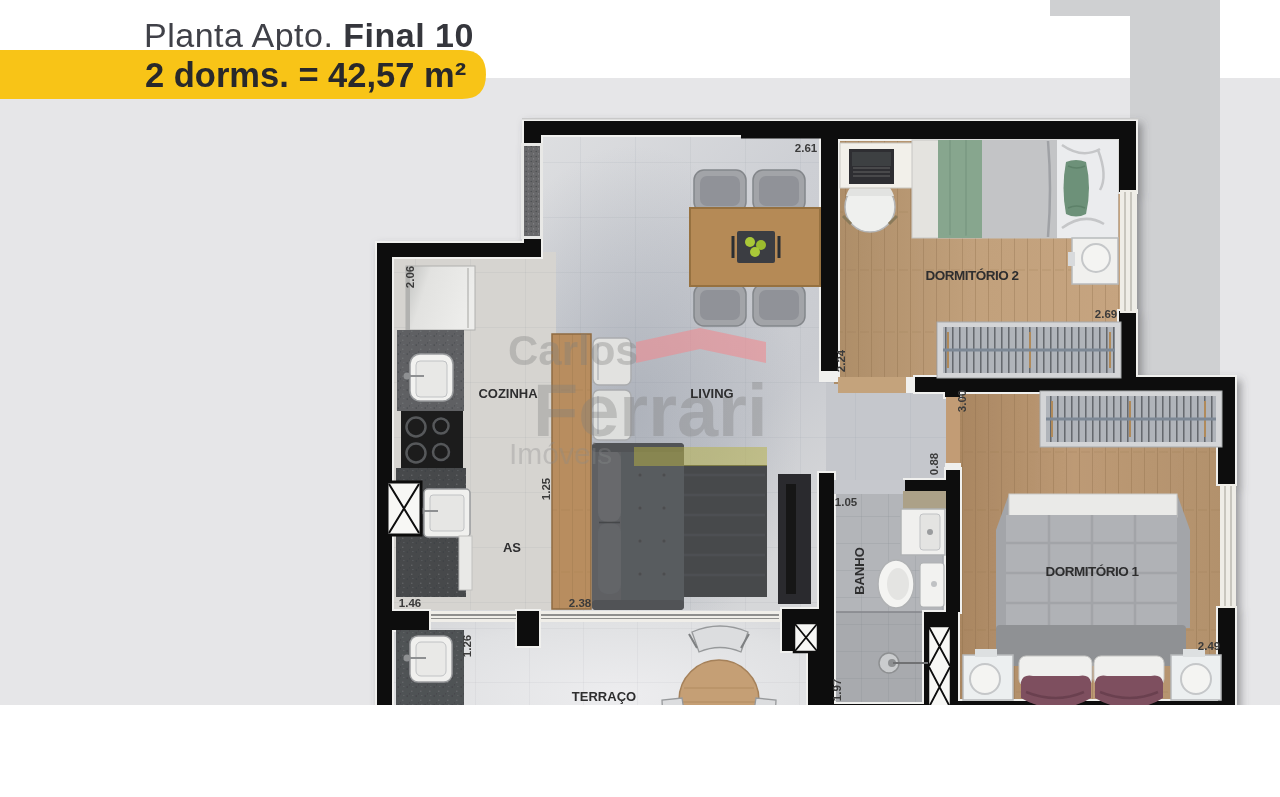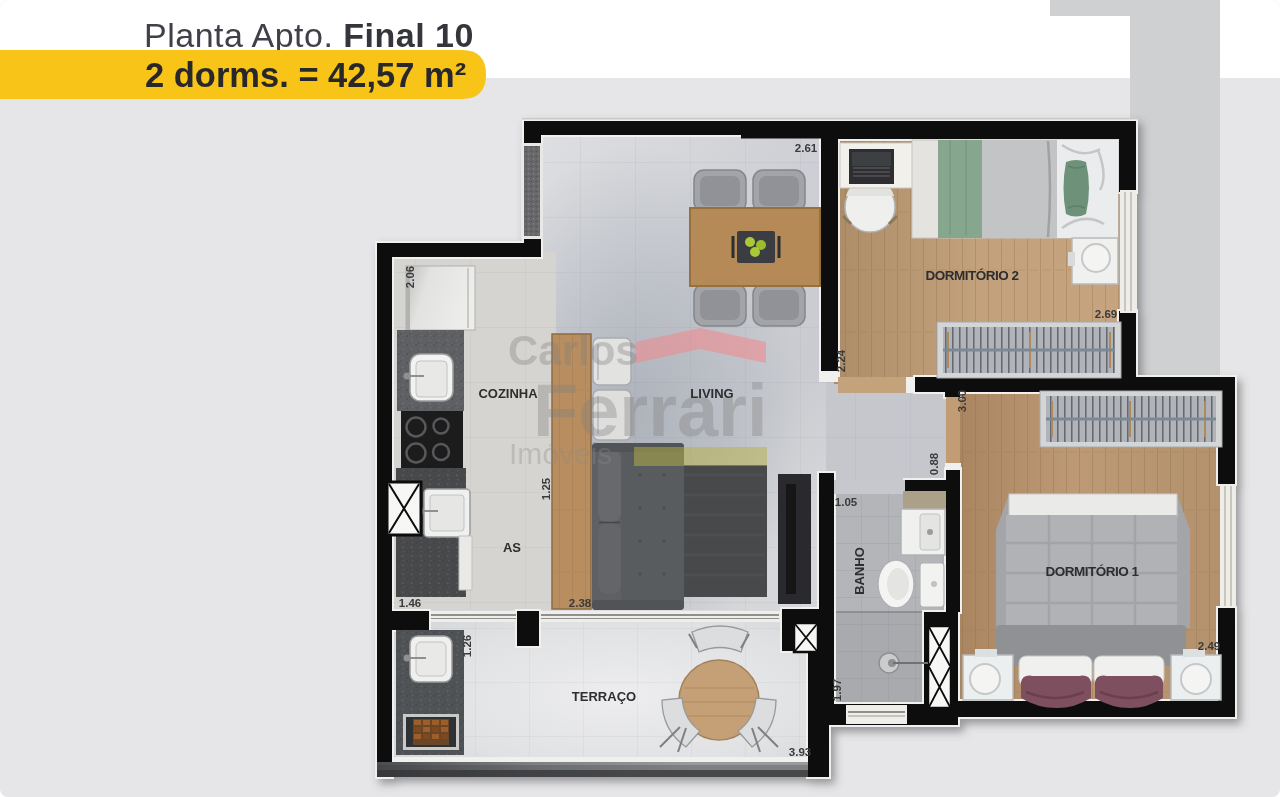--- a/index.html
+++ b/index.html
@@ -1,16 +1,16 @@
 <!DOCTYPE html>
 <html><head>
 <meta charset="utf-8">
 <style>
   html,body{margin:0;padding:0;background:#fff;}
-  #stage{position:relative;width:1280px;height:797px;overflow:hidden;font-family:"Liberation Sans",sans-serif;border-radius:8px;}
+  #stage{position:relative;width:1280px;height:705px;overflow:hidden;font-family:"Liberation Sans",sans-serif;}
   svg text{font-family:"Liberation Sans",sans-serif;}
 </style>
 </head>
 <body>
 <div id="stage">
 <svg width="1280" height="797" viewBox="0 0 1280 797">
 <defs>
   <linearGradient id="livfloor" x1="0" y1="0" x2="0.6" y2="1">
     <stop offset="0" stop-color="#dedfe1"></stop>
     <stop offset="0.45" stop-color="#cdcfd4"></stop>

